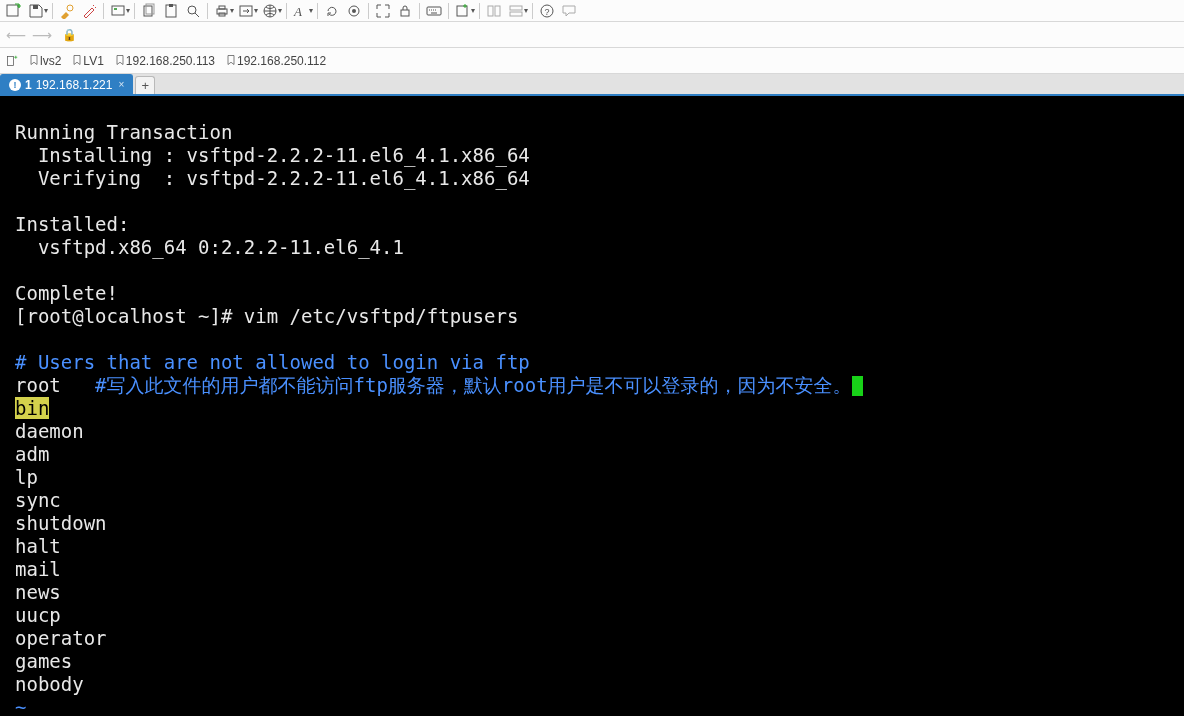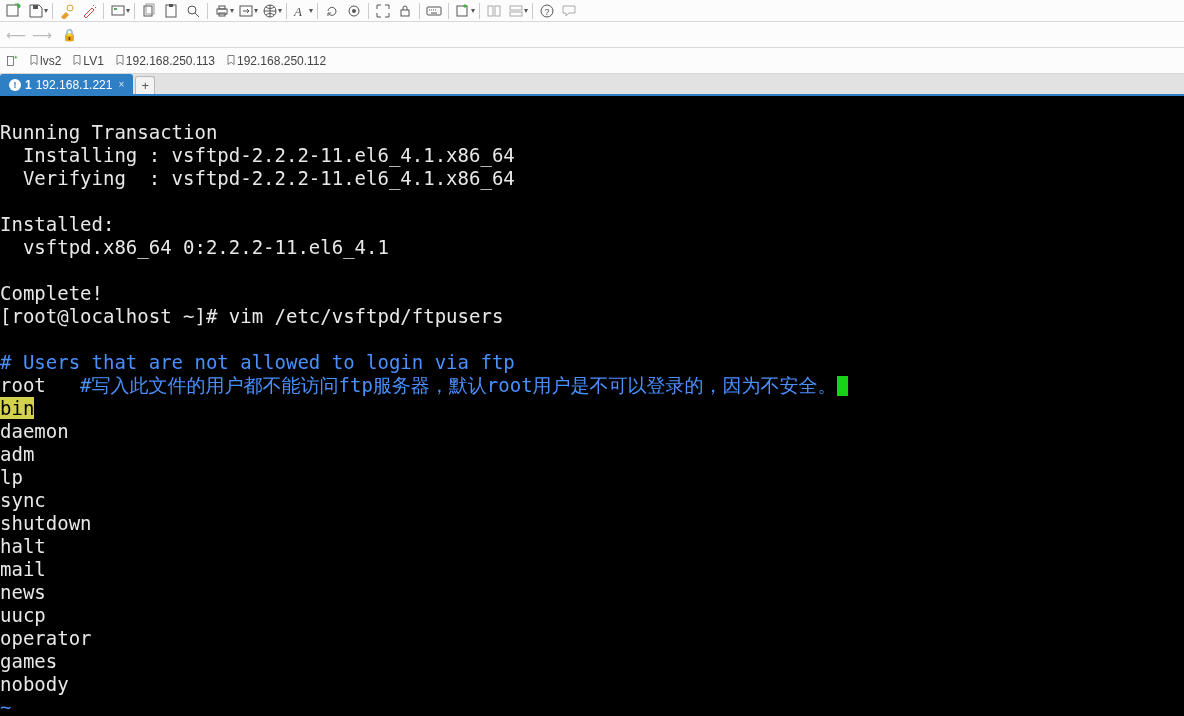--- a/index.html
+++ b/index.html
@@ -108,21 +108,21 @@
     font-weight:bold; margin-right:4px;
   }
 
   
   .terminal {
     background:#000;
     color:#dcdcdc;
     font-family: "DejaVu Sans Mono","Consolas","Courier New",monospace;
     font-size: 19px;
     line-height: 23px;
-    padding: 2px 0;
+    padding: 2px 15px;
     height: calc(716px - 22px - 26px - 26px - 22px);
     white-space: pre;
     overflow:hidden;
     letter-spacing: 0px;
   }
   .term-white { color:#e8e8e8; }
   .term-blue  { color:#4a90ff; }
   .term-yellowbg { background:#d4d24c; color:#000; }
   .term-green-cursor { display:inline-block; width:11px; height:20px; background:#18d218; vertical-align:text-bottom; }
   .tilde { color:#4a90ff; }

